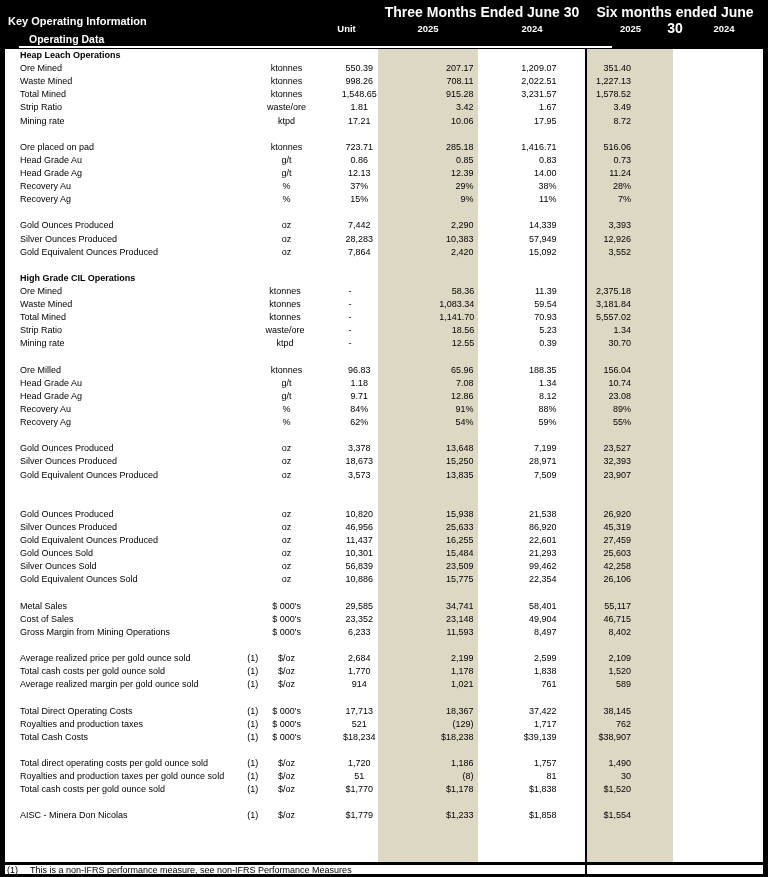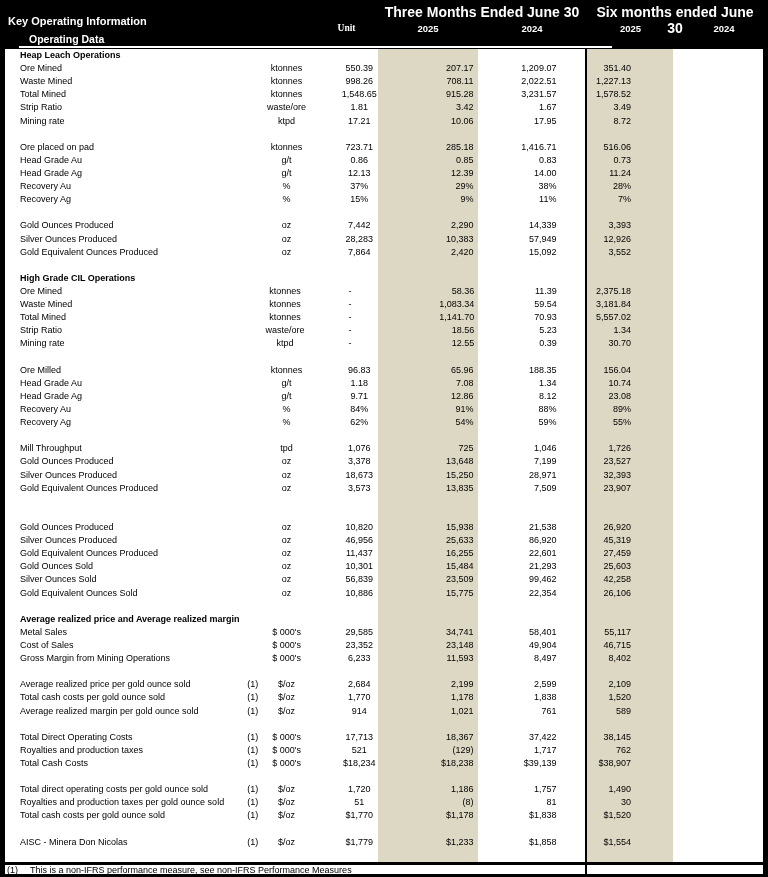--- a/index.html
+++ b/index.html
@@ -9,21 +9,21 @@
 
   
   .hdr { position: absolute; top: 0; left: 0; width: 768px; height: 49px; background: #000; color: #fff; z-index: 3; }
   .hdr .title { position: absolute; left: 8px; top: 15px; font-size: 11px; font-weight: bold; }
   .hdr .subtitle { position: absolute; left: 29px; top: 33px; font-size: 10.5px; font-weight: bold; }
   .hdr .underline { position: absolute; left: 19px; top: 46px; width: 593px; height: 1.5px; background: #fff; }
   .hdr .grp { position: absolute; top: 4px; text-align: center; font-size: 14px; font-weight: bold; }
   .grp1 { left: 378px; width: 208px; }
   .grp2 { left: 587px; width: 176px; }
   .hdr .sub { position: absolute; top: 23px; text-align: center; font-size: 9.5px; font-weight: bold; }
-  .unit-h { left: 315px; width: 63px; font-family: Liberation Serif, serif; }
+  .unit-h { left: 315px; width: 63px; }
   .y1 { left: 378px; width: 100px; }
   .y2 { left: 478px; width: 108px; }
   .y3 { left: 587px; width: 87px; }
   .y4 { left: 674px; width: 100px; }
 
   
   .tbl { position: absolute; top: 49px; left: 0; width: 636px; height: 813px; background: #fff; }
   .band { position: absolute; top: 0; height: 100%; z-index: 0; }
   .band1 { left: 378px; width: 100px; }
   .band2 { left: 587px; width: 86px; }
@@ -285,29 +285,20 @@
           <span class="c-label">Recovery Ag</span>
           <span class="c-fn"></span>
           <span class="c-unit">%</span>
           <span class="c-q25">62%</span>
           <span class="c-q24">54%</span>
           <span class="c-h25">59%</span>
           <span class="c-h24">55%</span>
         </div>
         <div class="row"></div>
         <div class="row">
-          <span class="c-label">Mill Throughput</span>
-          <span class="c-fn"></span>
-          <span class="c-unit">tpd</span>
-          <span class="c-q25">1,076</span>
-          <span class="c-q24">725</span>
-          <span class="c-h25">1,046</span>
-          <span class="c-h24">1,726</span>
-        </div>
-        <div class="row">
           <span class="c-label">Gold Ounces Produced</span>
           <span class="c-fn"></span>
           <span class="c-unit">oz</span>
           <span class="c-q25">3,378</span>
           <span class="c-q24">13,648</span>
           <span class="c-h25">7,199</span>
           <span class="c-h24">23,527</span>
         </div>
         <div class="row">
           <span class="c-label">Silver Ounces Produced</span>
@@ -377,23 +368,20 @@
         <div class="row">
           <span class="c-label">Gold Equivalent Ounces Sold</span>
           <span class="c-fn"></span>
           <span class="c-unit">oz</span>
           <span class="c-q25">10,886</span>
           <span class="c-q24">15,775</span>
           <span class="c-h25">22,354</span>
           <span class="c-h24">26,106</span>
         </div>
         <div class="row"></div>
-        <div class="row sec">
-          <span class="c-label">Average realized price and Average realized margin</span>
-        </div>
         <div class="row">
           <span class="c-label">Metal Sales</span>
           <span class="c-fn"></span>
           <span class="c-unit">$ 000's</span>
           <span class="c-q25">29,585</span>
           <span class="c-q24">34,741</span>
           <span class="c-h25">58,401</span>
           <span class="c-h24">55,117</span>
         </div>
         <div class="row">

